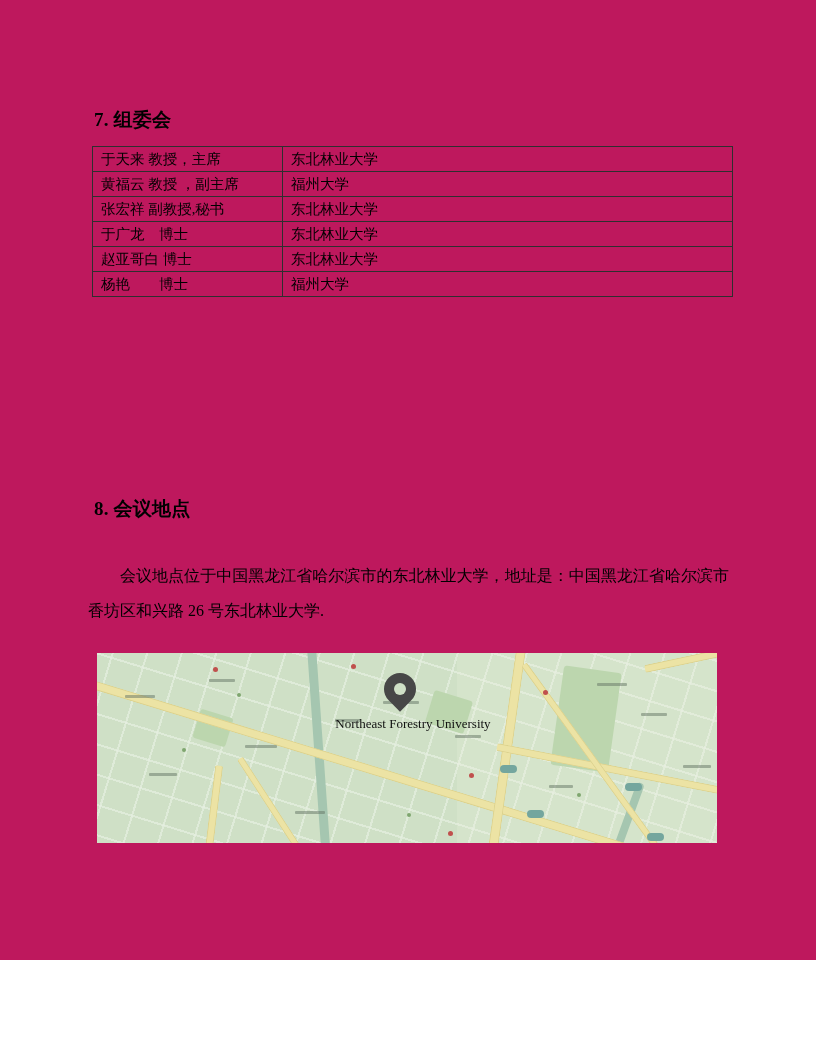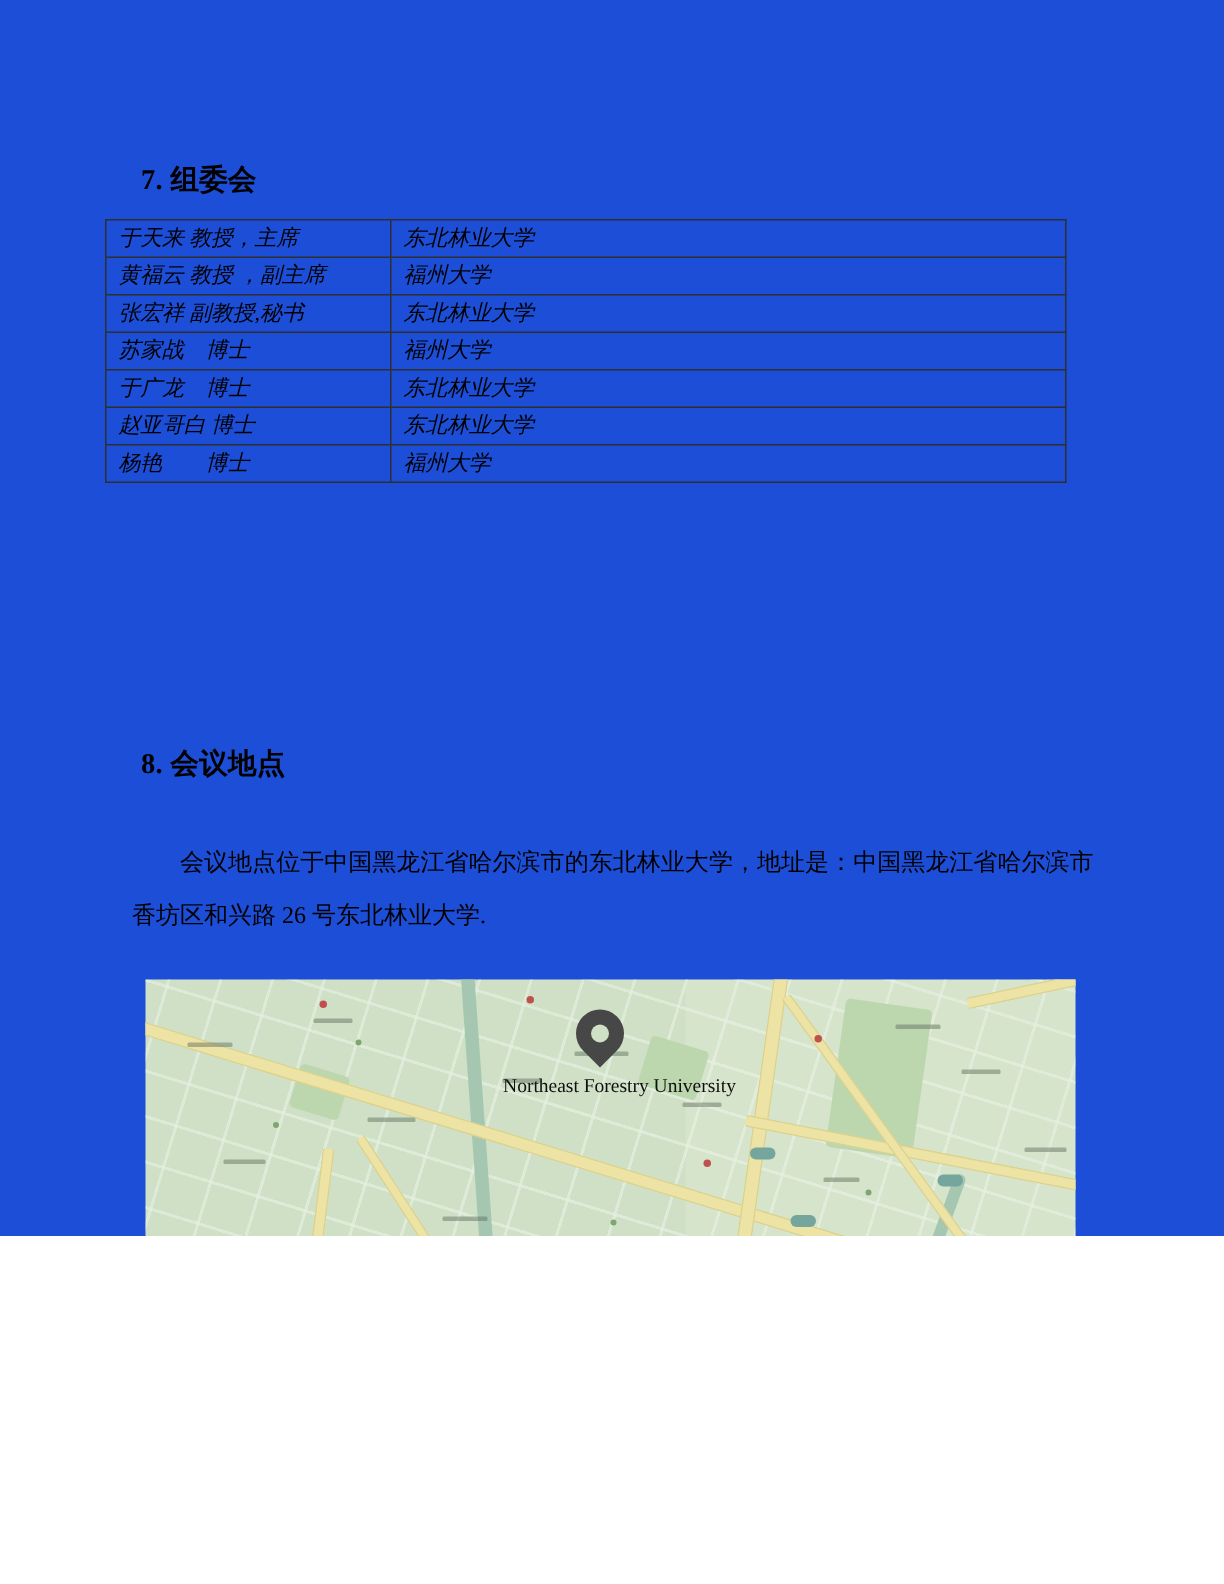--- a/index.html
+++ b/index.html
@@ -1,26 +1,26 @@
 <!DOCTYPE html>
 <html><head>
 <meta charset="utf-8">
 <style>
   html,body{margin:0;padding:0;background:#ffffff;}
   .page{
-    position:relative;width:816px;height:824px;margin:0 auto;background:#1d4ed8;
+    position:relative;width:816px;height:960px;margin:0 auto;background:#be185d;
     font-family:"Liberation Serif","DejaVu Serif",serif;color:#000;
   }
   .h-sec{position:absolute;left:94px;font-size:19px;font-weight:bold;letter-spacing:.2px;white-space:nowrap;}
   #sec7-heading{top:107px;}
   #sec8-heading{top:496px;}
 
   table.committee{
-    position:absolute;left:70px;top:146px;width:640px;
-    border-collapse:collapse;table-layout:fixed;font-size:14.5px;font-style:italic;
+    position:absolute;left:92px;top:146px;width:640px;
+    border-collapse:collapse;table-layout:fixed;font-size:14.5px;
   }
   table.committee td{
     border:1px solid #2f2f2f;padding:2px 8px;height:25px;
     vertical-align:middle;line-height:20px;overflow:hidden;box-sizing:border-box;
   }
   table.committee td.c1{width:190px;}
   table.committee td.c2{width:450px;}
 
   .venue-par{
     position:absolute;left:88px;top:558px;width:641px;
@@ -72,24 +72,20 @@
         <td class="c1">于天来 教授，主席</td>
         <td class="c2">东北林业大学</td>
       </tr>
       <tr>
         <td class="c1">黄福云 教授 ，副主席</td>
         <td class="c2">福州大学</td>
       </tr>
       <tr>
         <td class="c1">张宏祥 副教授,秘书</td>
         <td class="c2">东北林业大学</td>
-      </tr>
-      <tr>
-        <td class="c1">苏家战　博士</td>
-        <td class="c2">福州大学</td>
       </tr>
       <tr>
         <td class="c1">于广龙　博士</td>
         <td class="c2">东北林业大学</td>
       </tr>
       <tr>
         <td class="c1">赵亚哥白 博士</td>
         <td class="c2">东北林业大学</td>
       </tr>
       <tr>

